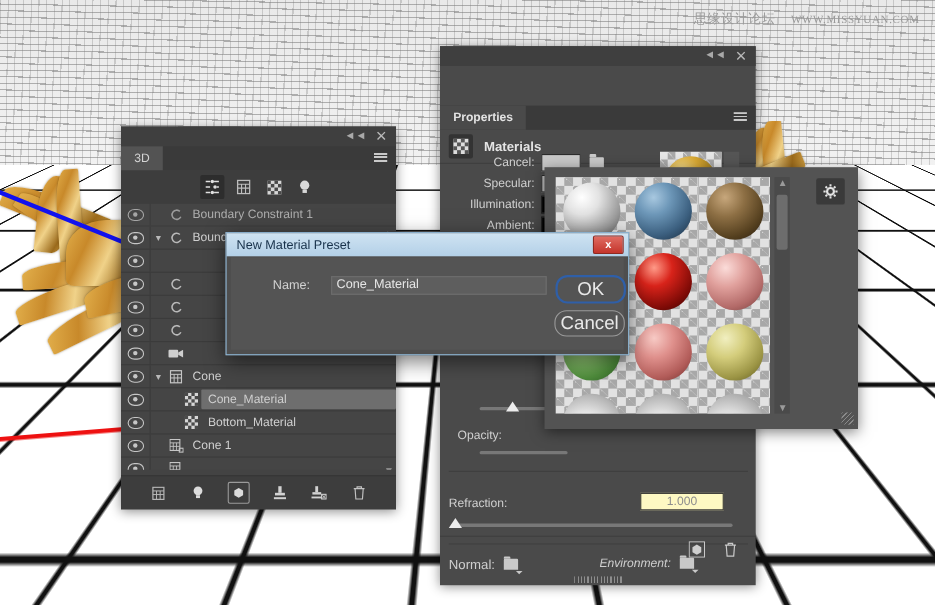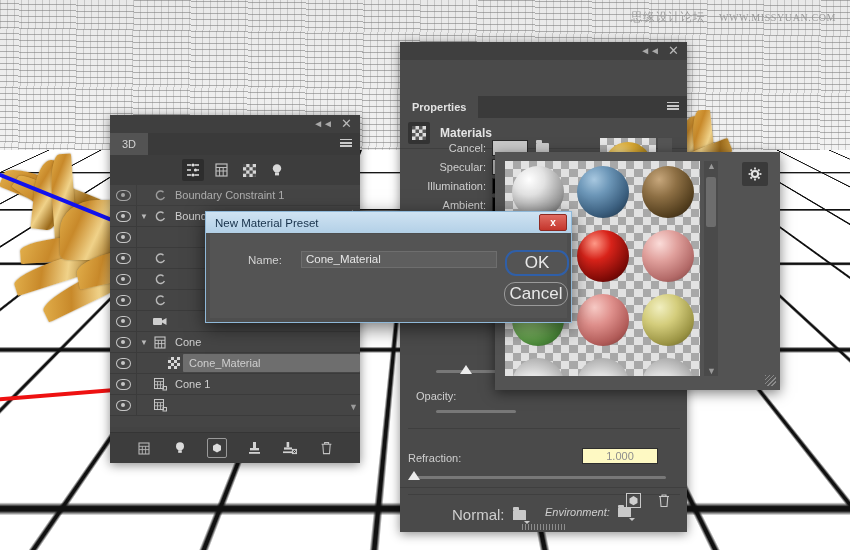--- a/index.html
+++ b/index.html
@@ -319,21 +319,21 @@
       <div class="slider-track">
           <div class="slider-knob" style="left:-2px;"></div>
         </div>
     </div>
 
     <div style="position:absolute;left:8px;top:452px;width:272px;height:1px;background:#3f3f3f;"></div>
 
     <div style="position:absolute;left:8px;top:438px;"></div>
 
     <div style="position:absolute;left:8px;top:464px;display:flex;align-items:center;">
-      <span style="color:#cfcfcf;font-size:15px;margin-left:44px;">Normal:</span>
+      <span style="color:#cfcfcf;font-size:12px;">Normal:</span>
       <span class="folder">
           <i class="car"></i>
         </span>
     </div>
     <div style="position:absolute;left:145px;top:464px;display:flex;align-items:center;">
       <span style="color:#cfcfcf;font-size:11px;font-style:italic;">Environment:</span>
       <span class="folder">
           <i class="car"></i>
         </span>
     </div>
@@ -584,20 +584,40 @@
               <rect x="9" y="3" width="3" height="3" fill="#4a4a4a"></rect>
           <rect x="0" y="6" width="3" height="3" fill="#4a4a4a"></rect>
               <rect x="6" y="6" width="3" height="3" fill="#4a4a4a"></rect>
           <rect x="3" y="9" width="3" height="3" fill="#4a4a4a"></rect>
               <rect x="9" y="9" width="3" height="3" fill="#4a4a4a"></rect>
             </svg>
           </div>
         <div class="lname">Cone_Material</div>
       </div>
 
+      <div class="lrow">
+        <div class="eyecell">
+            <span class="eye"></span>
+          </div>
+        <div class="twisty"></div>
+        <div class="licon" style="margin-left:14px;">
+          <svg width="12" height="12" viewBox="0 0 12 12">
+              <rect width="12" height="12" fill="#d6d6d6"></rect>
+          <rect x="0" y="0" width="3" height="3" fill="#4a4a4a"></rect>
+              <rect x="6" y="0" width="3" height="3" fill="#4a4a4a"></rect>
+          <rect x="3" y="3" width="3" height="3" fill="#4a4a4a"></rect>
+              <rect x="9" y="3" width="3" height="3" fill="#4a4a4a"></rect>
+          <rect x="0" y="6" width="3" height="3" fill="#4a4a4a"></rect>
+              <rect x="6" y="6" width="3" height="3" fill="#4a4a4a"></rect>
+          <rect x="3" y="9" width="3" height="3" fill="#4a4a4a"></rect>
+              <rect x="9" y="9" width="3" height="3" fill="#4a4a4a"></rect>
+            </svg>
+          </div>
+        <div class="lname">Bottom_Material</div>
+      </div>
 
       <div class="lrow">
         <div class="eyecell">
             <span class="eye"></span>
           </div>
         <div class="twisty"></div>
         <div class="licon">
           <svg width="13" height="13" viewBox="0 0 13 13">
               <rect x="0.5" y="0.5" width="9" height="10" fill="none" stroke="#c6c6c6" stroke-width="1"></rect>
           <path d="M.5 3.6h9M.5 6.8h9M3.5 3.6v6.9M6.5 3.6v6.9" stroke="#c6c6c6" stroke-width=".8"></path>

